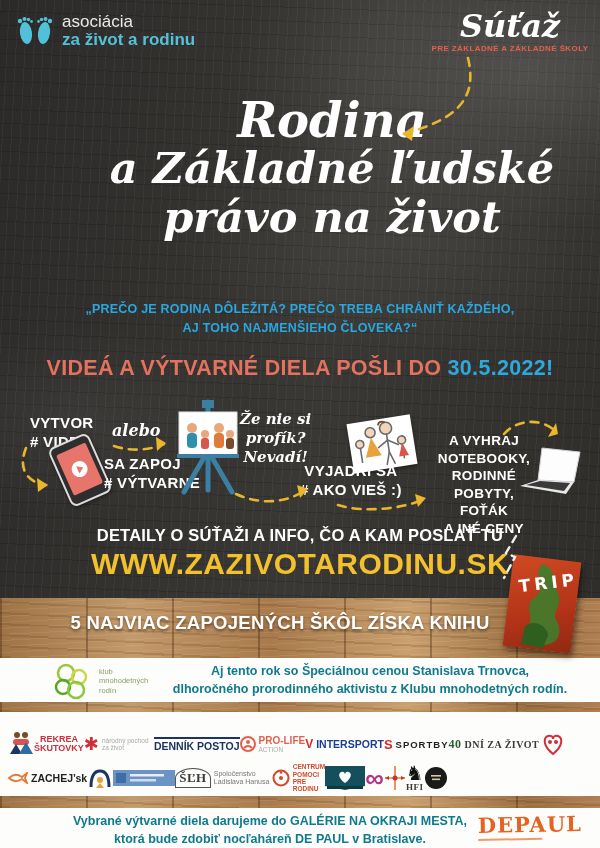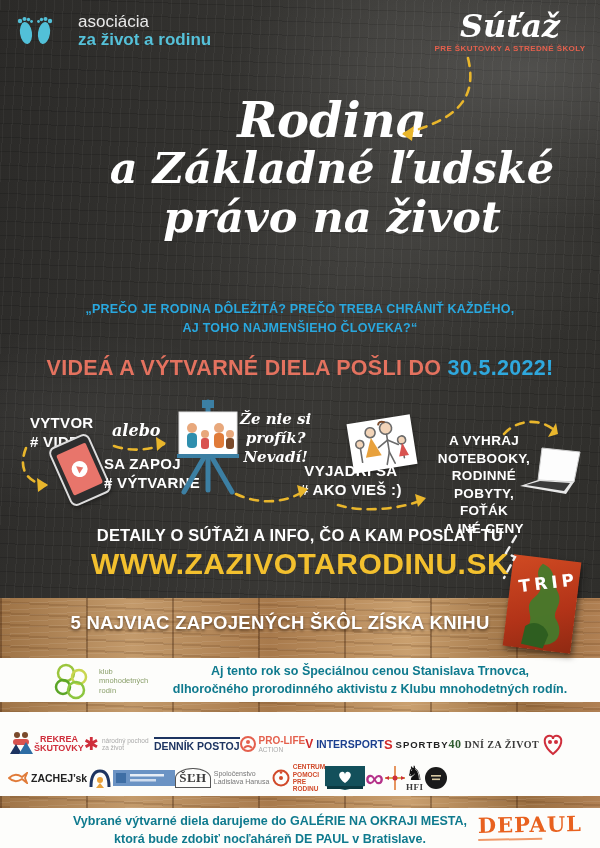--- a/index.html
+++ b/index.html
@@ -27,21 +27,21 @@
   #wood-main{left:0;top:598px;width:600px;height:60px;}
   #wood-strip1{left:0;top:702px;width:600px;height:10px;}
   #wood-strip2{left:0;top:796px;width:600px;height:12px;}
 
   .whiteband{background:#fdfdfb;}
   #band-club{left:0;top:658px;width:600px;height:44px;}
   #band-sponsors{left:0;top:712px;width:600px;height:84px;}
   #band-footer{left:0;top:808px;width:600px;height:40px;}
 
   
-  #brand{left:16px;top:13px;display:flex;align-items:center;gap:24px;}
+  #brand{left:16px;top:13px;display:flex;align-items:center;gap:8px;}
   #brand .t1{color:#e9e9e9;font-size:17px;line-height:1.05;}
   #brand .t2{color:#55c1d9;font-size:17px;font-weight:bold;line-height:1.1;}
   #badge{left:430px;top:10px;width:160px;text-align:center;}
   .script{font-family:"DejaVu Serif",serif;font-style:italic;font-weight:bold;}
   #badge .script{color:#fff;font-size:32px;line-height:1;}
   #badge .sub{color:#e4604d;font-size:8px;font-weight:bold;letter-spacing:.4px;margin-top:2px;}
 
   
   #title{left:0;top:96px;width:600px;text-align:center;color:#fff;padding-left:32px;}
   #title .l1{font-size:48px;line-height:1.0;}
@@ -146,21 +146,21 @@
       </svg>
     </span>
     <span>
       <div class="t1">asociácia</div>
       <div class="t2">za život a rodinu</div>
     </span>
   </div>
 
   <div id="badge" class="abs">
     <div class="script">Súťaž</div>
-    <div class="sub">PRE ŠKUTOVKY A STREDNÉ ŠKOLY</div>
+    <div class="sub">PRE ZÁKLADNÉ A ZÁKLADNÉ ŠKOLY</div>
   </div>
 
   <div id="title" class="abs script">
     <div class="l1">Rodina</div>
     <div class="l2">a Základné ľudské</div>
     <div class="l3">právo na život</div>
   </div>
 
   <div id="question" class="abs pre">„PREČO JE RODINA DÔLEŽITÁ? PREČO TREBA CHRÁNIŤ KAŽDÉHO,
 AJ TOHO NAJMENŠIEHO ČLOVEKA?“</div>

